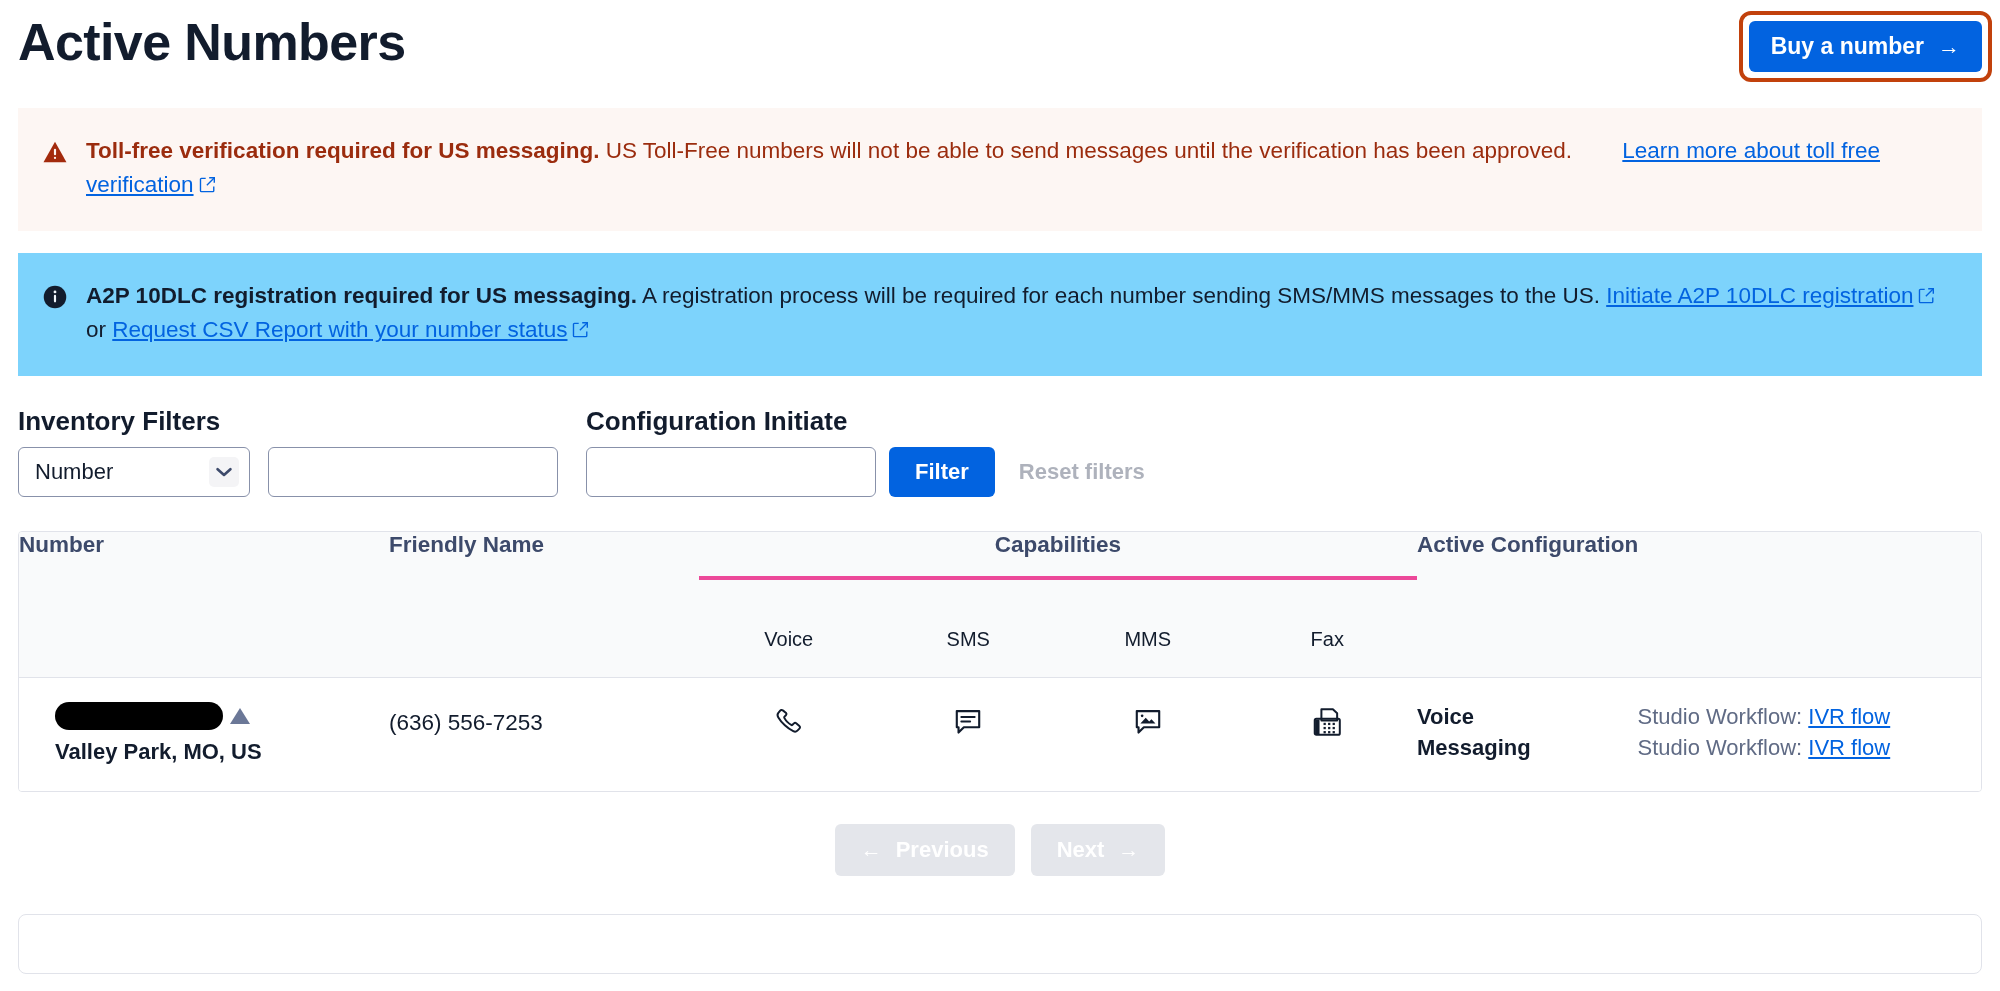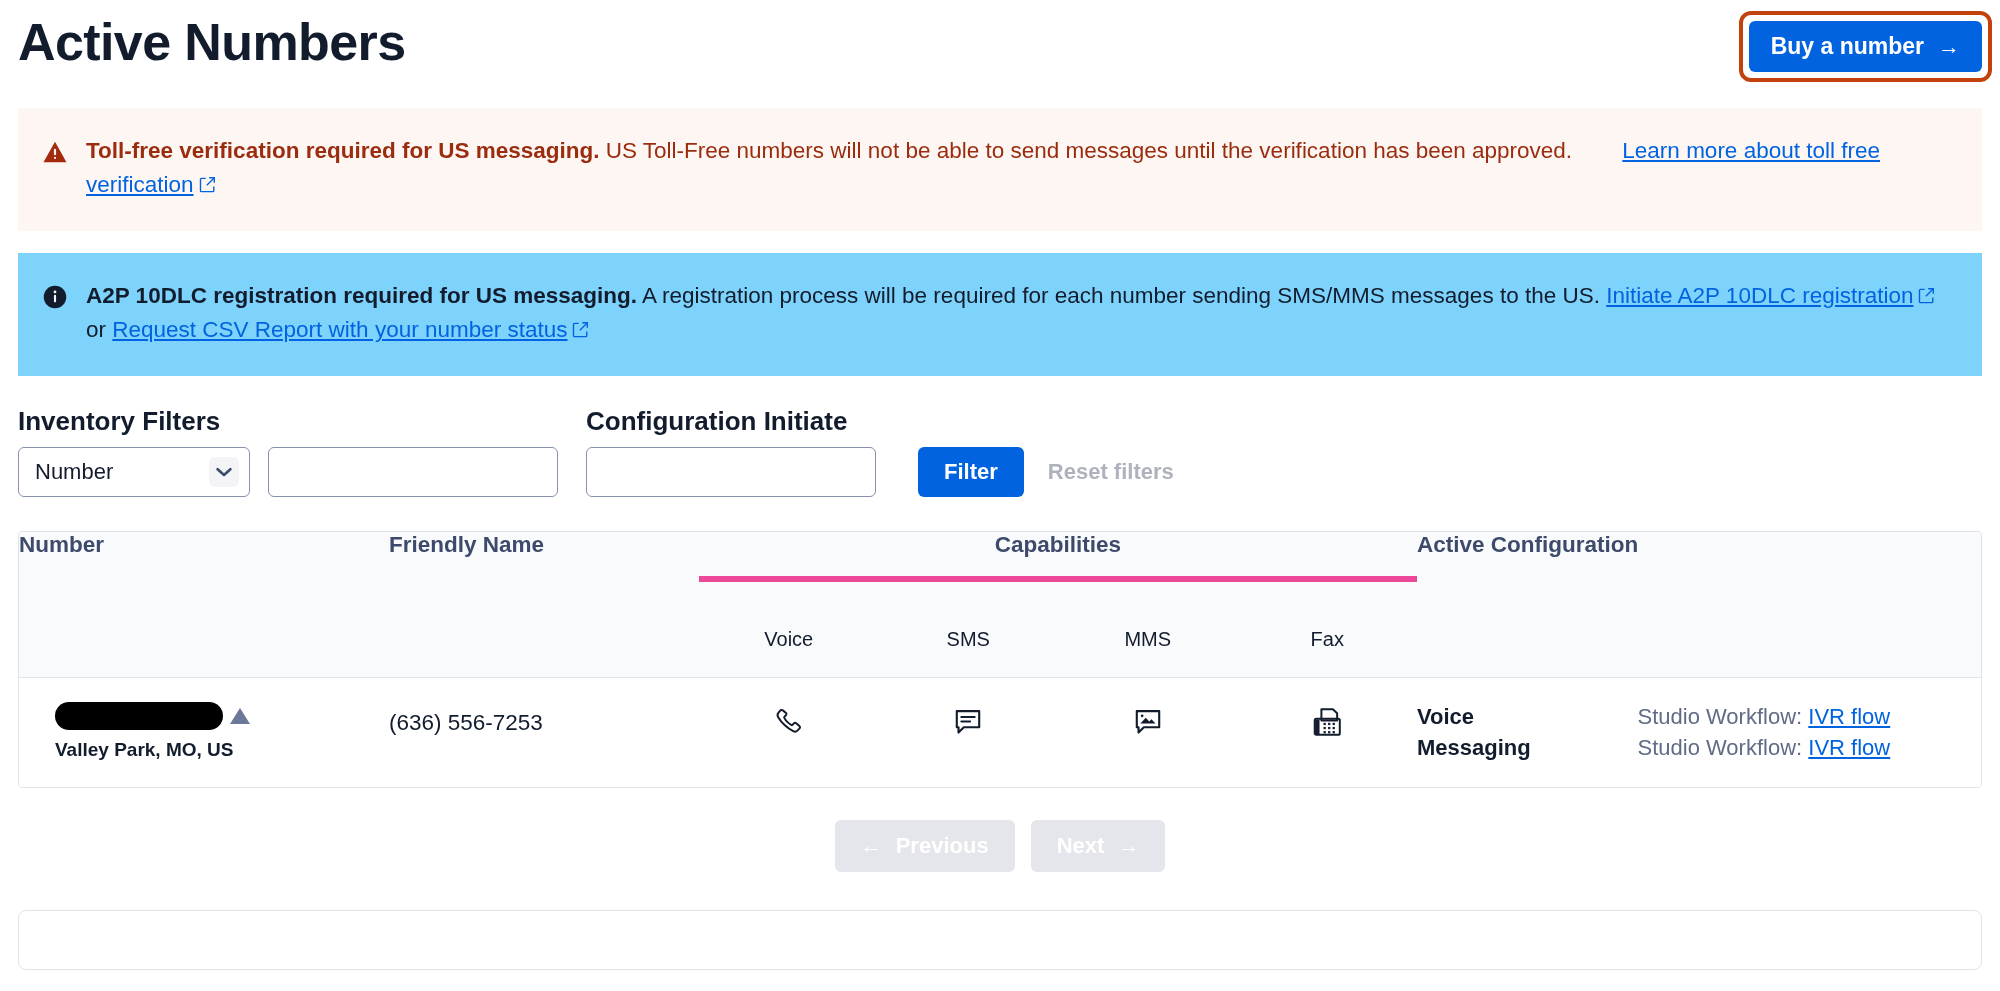--- a/index.html
+++ b/index.html
@@ -138,21 +138,21 @@
     font-family: "Liberation Sans", sans-serif;
     font-size: 22px;
     padding: 0 14px;
     color: #121c2d;
   }
   .filters-gap { width: 28px; }
   .filter-actions {
     display: flex;
     align-items: center;
     gap: 10px;
-    margin-left: 42px;
+    margin-left: 13px;
   }
   .filter-btn {
     background: #0263e0;
     color: #fff;
     border: none;
     border-radius: 6px;
     font-family: "Liberation Sans", sans-serif;
     font-size: 22px;
     font-weight: 700;
     height: 50px;
@@ -193,21 +193,21 @@
   .th-active   { }
   .head-top {
     height: 76px;
     vertical-align: top;
     padding-top: 26px;
   }
   .cap-head-title {
     display: block;
     text-align: center;
     padding-bottom: 18px;
-    border-bottom: 6px solid #ec4899;
+    border-bottom: 4px solid #ec4899;
   }
   .cap-sub-row th {
     font-size: 20px;
     font-weight: 400;
     color: #121c2d;
     text-align: center;
     padding: 20px 0 26px 0;
     vertical-align: top;
   }
   .numbers tbody td {
@@ -227,21 +227,21 @@
     border-radius: 14px;
   }
   .caret-up {
     width: 0; height: 0;
     border-left: 10px solid transparent;
     border-right: 10px solid transparent;
     border-bottom: 16px solid #6b7897;
   }
   .loc-text {
     margin-top: 9px;
-    font-size: 19px;
+    font-size: 22px;
     font-weight: 700;
     color: #121c2d;
   }
   .td-friendly { font-size: 23px; padding-top: 32px !important; }
   .cap-cell { text-align: center; padding-top: 28px !important; }
   .cap-cell svg { display: inline-block; }
   .td-active { padding-top: 26px !important; }
   .cfg-grid {
     display: grid;
     grid-template-columns: auto auto;

